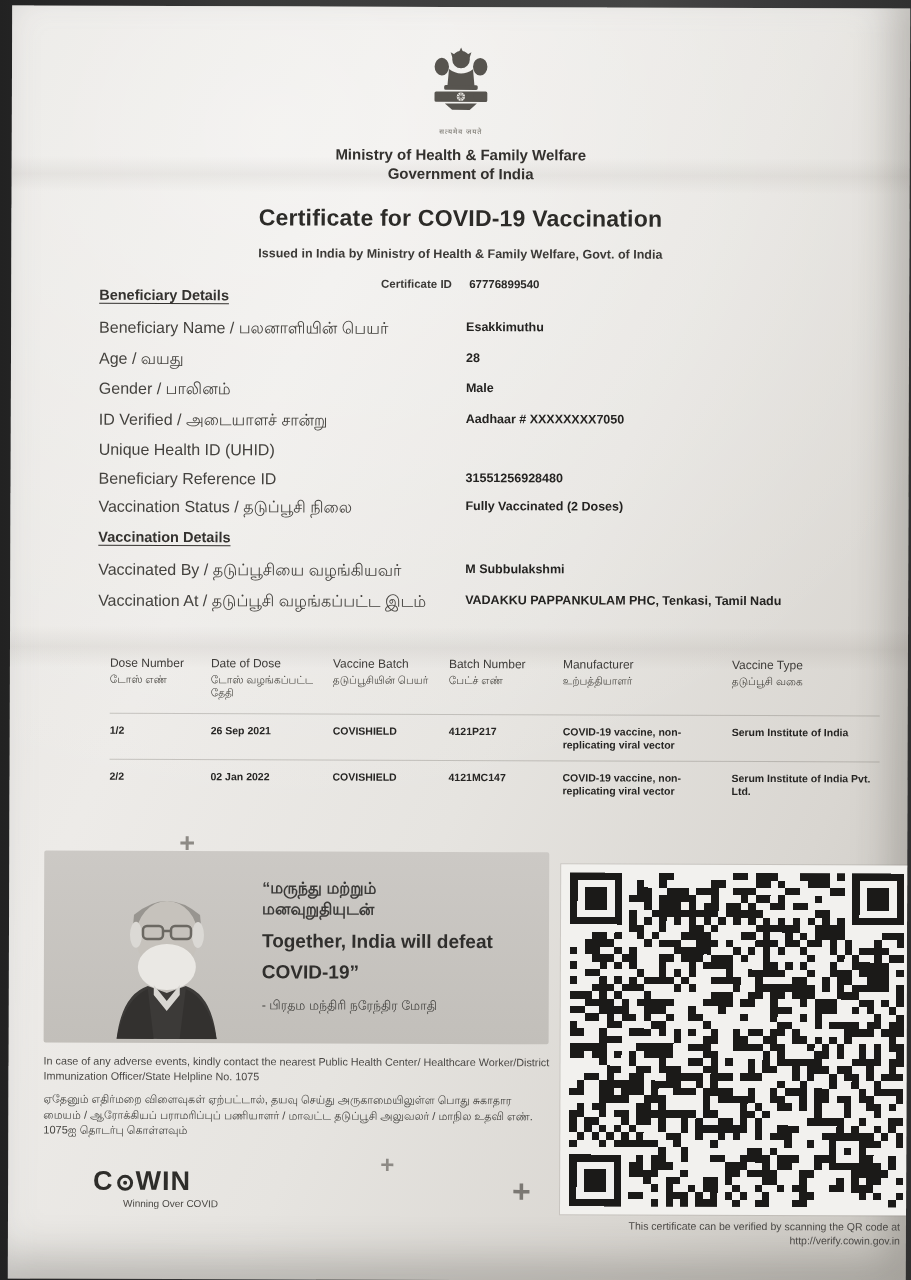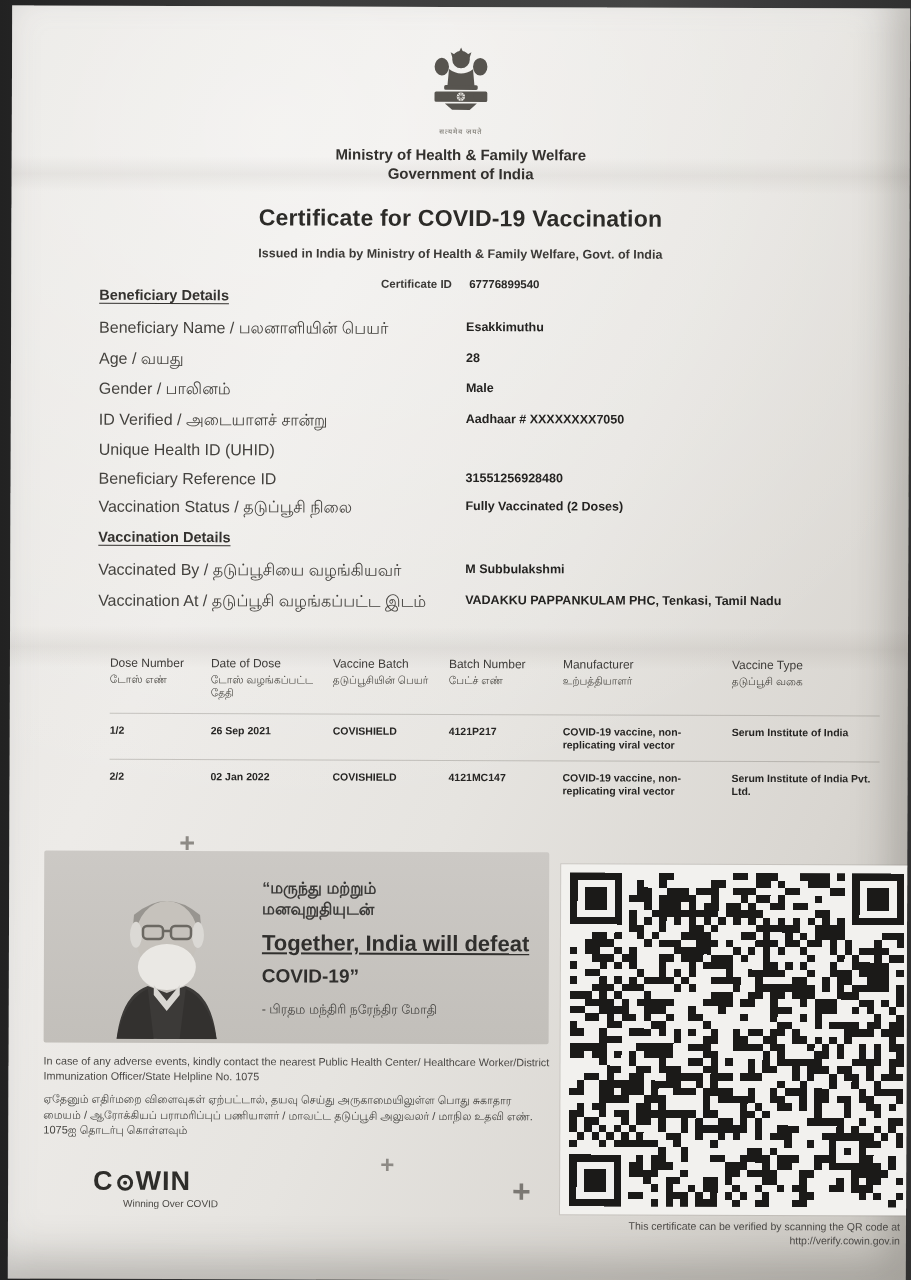--- a/index.html
+++ b/index.html
@@ -53,21 +53,21 @@
 
   
   .banner {
     position:absolute; left:35px; top:845px; width:505px; height:192px;
     background:linear-gradient(180deg,#ccc9c5,#c2bfba);
     border-radius:2px;
   }
   .modi { position:absolute; left:48px; bottom:0; }
   .quote { position:absolute; left:218px; top:26px; right:10px; color:#363634; }
   .q-ta { font-size:16px; font-weight:600; line-height:21px; color:#3b3a38; }
-  .q-en { font-size:22px; font-weight:700; color:#302f2d; margin-top:11px;text-decoration:underline; }
+  .q-en { font-size:19px; font-weight:700; color:#302f2d; margin-top:11px; }
   .q-en2 { font-size:19px; font-weight:700; color:#302f2d; margin-top:9px; }
   .q-attr { font-size:12.5px; color:#42413e; margin-top:15px; }
 
   .plus { position:absolute; font-weight:700; color:#8d8a85; line-height:1; }
   .plus.p1 { left:170px; top:824px; font-size:27px; }
   .plus.p2 { left:475px; top:864px; font-size:22px; color:#96938e; }
   .plus.p3 { left:372px; top:1146px; font-size:24px; }
   .plus.p4 { left:504px; top:1168px; font-size:32px; color:#7b7873; }
 
   .adverse-en { position:absolute; left:35px; top:1048px; width:508px; font-size:10.8px; line-height:15px; color:#4a4845; }

